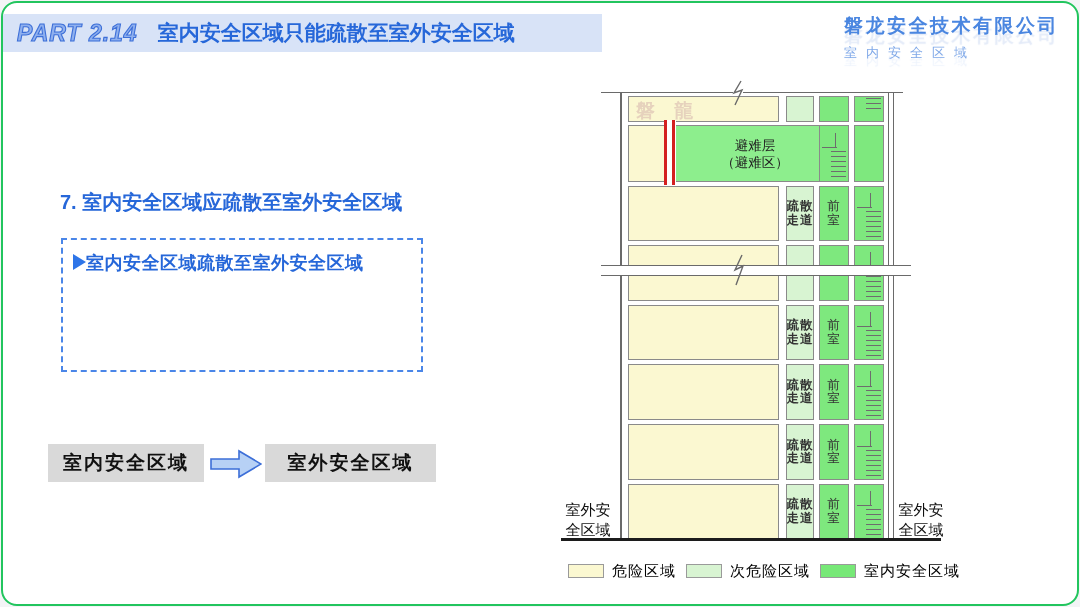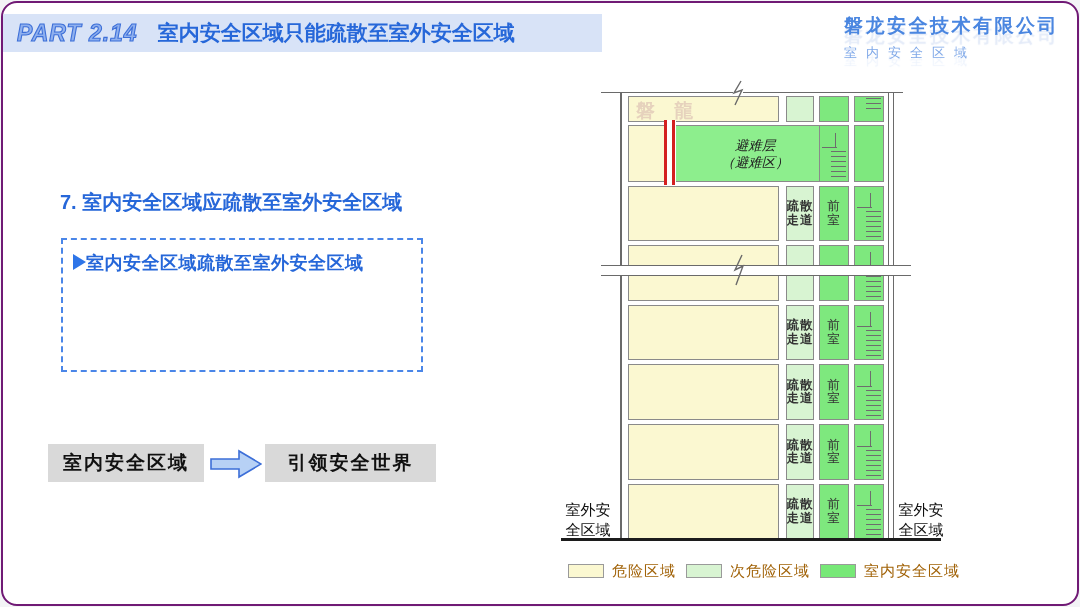--- a/index.html
+++ b/index.html
@@ -1,17 +1,17 @@
 <!DOCTYPE html>
 <html><head>
 <meta charset="utf-8">
 <style>
   html,body{margin:0;padding:0;background:#F3F4F6;}
   body{width:1080px;height:607px;position:relative;font-family:"Liberation Sans","DejaVu Sans",sans-serif;}
-  .slide{position:absolute;inset:1px;background:#fff;border:2px solid #701a75;border-radius:16px;overflow:hidden;}
+  .slide{position:absolute;inset:1px;background:#fff;border:2px solid #22c55e;border-radius:16px;overflow:hidden;}
 
   
   .banner{position:absolute;left:0;top:11px;width:599px;height:38px;background:#D8E3F7;display:flex;align-items:center;padding-left:14px;box-sizing:border-box;gap:20px;}
   .part{font-size:23px;font-style:italic;font-weight:800;letter-spacing:1px;color:#8FB0EE;-webkit-text-stroke:1.1px #3D6FD8;white-space:nowrap;}
   .slide-title{font-size:21px;font-weight:700;color:#2667D9;white-space:nowrap;}
   .brand{position:absolute;right:18px;top:10px;}
   .brand .co{font-size:19px;font-weight:700;color:#4A86E0;letter-spacing:2.5px;text-shadow:0 10px 1px rgba(90,130,210,0.16);}
   .brand .tag{font-size:13px;color:#7FA8E8;letter-spacing:9px;margin-top:5px;margin-right:2px;text-shadow:0 8px 1px rgba(127,168,232,0.15);}
 
   
@@ -50,21 +50,21 @@
   .zig{position:absolute;}
   .door-bg{position:absolute;left:661px;top:117px;width:12px;height:65px;background:#fff;}
   .door-bar{position:absolute;top:117px;width:3px;height:65px;}
 
   .outdoor{position:absolute;width:54px;top:497px;text-align:center;font-size:15px;color:#111;line-height:20px;}
   .odL{left:558px;} .odR{left:891px;}
 
   .legend{position:absolute;top:558px;height:20px;display:flex;align-items:center;gap:8px;}
   .lg1{left:565px;} .lg2{left:683px;} .lg3{left:817px;}
   .swatch{width:36px;height:14px;border:1px solid #9a9a9a;box-sizing:border-box;}
-  .lg-lbl{font-size:15px;color:#a16207;white-space:nowrap;letter-spacing:1px;}
+  .lg-lbl{font-size:15px;color:#000000;white-space:nowrap;letter-spacing:1px;}
 </style>
 </head>
 <body>
 
 <div class="slide">
 
   <div class="banner">
     <span class="part">PART 2.14</span>
     <span class="slide-title">室内安全区域只能疏散至室外安全区域</span>
   </div>
@@ -79,34 +79,34 @@
     <div class="crow">
       <span class="tri"></span>
       <span class="p1">室内安全区域疏散至室外安全区域</span>
     </div>
   </div>
 
   <div class="flow-box fb1">室内安全区域</div>
   <svg class="flow-arrow" width="52" height="32" viewBox="0 0 52 32">
     <path d="M1 11 H29 V3 L51 16 29 29 V21 H1 Z" fill="#B7D1F5" stroke="#3D6FD8" stroke-width="1.6"></path>
   </svg>
-  <div class="flow-box fb2">引领安全世界</div>
+  <div class="flow-box fb2">室外安全区域</div>
 
   <div class="cell cRoom rF1" style="background-color: rgb(251, 248, 209);"></div>
   <div class="cell cCor rF1" style="background-color: rgb(216, 244, 210);"></div>
   <div class="cell cFront rF1" style="background-color: rgb(126, 232, 126);"></div>
   <div class="cell cStair rF1" style="background-color: rgb(126, 232, 126);">
       <span class="stglyph topv">
         <i class="sp"></i>
       </span>
     </div>
   <div class="wm-room">磐 龍</div>
 
   <div class="cell rF2" style="left: 625px; width: 38px; background-color: rgb(251, 248, 209);"></div>
-  <div class="cell rF2" style="left: 672px; width: 160px; background-color: rgb(141, 238, 141); font-style: italic;">
+  <div class="cell rF2" style="left: 672px; width: 160px; background-color: rgb(141, 238, 141);">
     <span class="refuge-lbl">避难层</span>
     <span class="refuge-lbl">（避难区）</span>
   </div>
   <div class="cell cFront rF2" style="background-color: rgb(126, 232, 126);">
       <span class="stglyph">
         <i class="ld"></i>
         <i class="po"></i>
         <i class="sp"></i>
       </span>
     </div>

